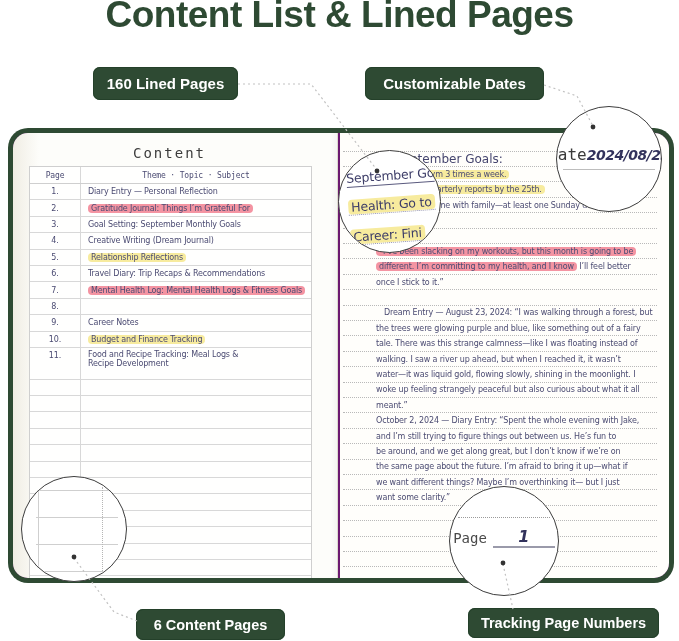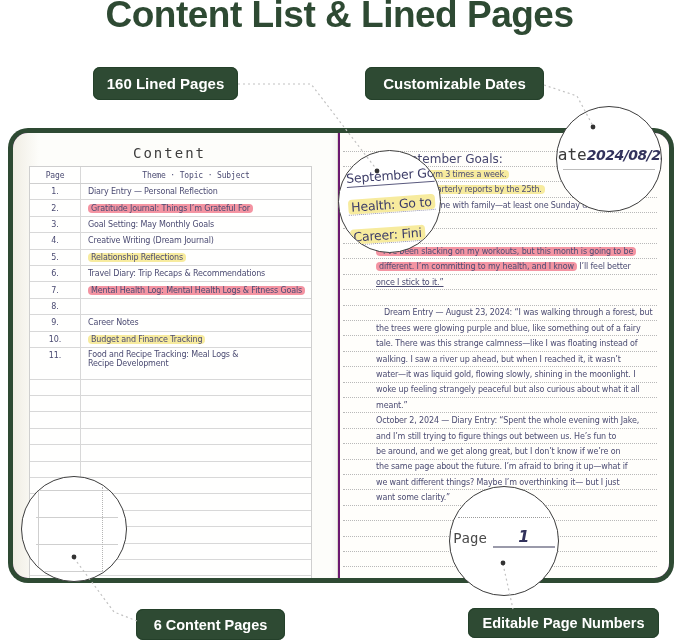--- a/index.html
+++ b/index.html
@@ -118,21 +118,21 @@
               <div class="t-row">
                 <div class="t-num">1.</div>
                 <div class="t-txt"><span class="hl-none">Diary Entry — Personal Reflection</span></div>
               </div>
               <div class="t-row">
                 <div class="t-num">2.</div>
                 <div class="t-txt"><span class="hl-pink">Gratitude Journal: Things I’m Grateful For</span></div>
               </div>
               <div class="t-row">
                 <div class="t-num">3.</div>
-                <div class="t-txt"><span class="hl-none">Goal Setting: May Monthly Goals</span></div>
+                <div class="t-txt"><span class="hl-none">Goal Setting: September Monthly Goals</span></div>
               </div>
               <div class="t-row">
                 <div class="t-num">4.</div>
                 <div class="t-txt"><span class="hl-none">Creative Writing (Dream Journal)</span></div>
               </div>
               <div class="t-row">
                 <div class="t-num">5.</div>
                 <div class="t-txt"><span class="hl-yellow">Relationship Reflections</span></div>
               </div>
               <div class="t-row">
@@ -248,21 +248,21 @@
             <div class="rule" style="top: 417.9px;"></div>
             <div class="rule" style="top: 433.3px;"></div>
           </div>
         <div id="hw-layer">
             <div class="hw hw-line heading" style="top: 19.4px; left: 55px;"><span class="hl-none">September Goals:</span></div>
             <div class="hw hw-line" style="top: 36.8px; left: 14px;"><span class="hl-yellow">Health: Go to the gym 3 times a week.</span></div>
             <div class="hw hw-line" style="top: 52.2px; left: 14px;"><span class="hl-yellow">Career: Finish the quarterly reports by the 25th.</span></div>
             <div class="hw hw-line" style="top: 67.6px; left: 14px;"><span class="hl-none">Family: Spend more time with family—at least one Sunday dinner</span></div>
             <div class="hw hw-line" style="top: 113.8px; left: 36px;"><span class="hl-pink">“I’ve been slacking on my workouts, but this month is going to be</span></div>
             <div class="hw hw-line" style="top: 129.2px; left: 36px; text-align: center;"><span class="hl-pink">different. I’m committing to my health, and I know</span><span class="hl-none"> I’ll feel better</span></div>
-            <div class="hw hw-line" style="top: 144.6px; left: 36px; text-decoration: underline;"><span class="hl-none">once I stick to it.”</span></div>
+            <div class="hw hw-line" style="top: 144.6px; left: 36px;"><span class="hl-none">once I stick to it.”</span></div>
             <div class="hw hw-line" style="top: 175.4px; left: 44px;"><span class="hl-none">Dream Entry — August 23, 2024: “I was walking through a forest, but</span></div>
             <div class="hw hw-line" style="top: 190.8px; left: 36px;"><span class="hl-none">the trees were glowing purple and blue, like something out of a fairy</span></div>
             <div class="hw hw-line" style="top: 206.2px; left: 36px;"><span class="hl-none">tale. There was this strange calmness—like I was floating instead of</span></div>
             <div class="hw hw-line" style="top: 221.6px; left: 36px;"><span class="hl-none">walking. I saw a river up ahead, but when I reached it, it wasn’t</span></div>
             <div class="hw hw-line" style="top: 237px; left: 36px;"><span class="hl-none">water—it was liquid gold, flowing slowly, shining in the moonlight. I</span></div>
             <div class="hw hw-line" style="top: 252.4px; left: 36px;"><span class="hl-none">woke up feeling strangely peaceful but also curious about what it all</span></div>
             <div class="hw hw-line" style="top: 267.8px; left: 36px;"><span class="hl-none">meant.”</span></div>
             <div class="hw hw-line" style="top: 283.2px; left: 36px;"><span class="hl-none">October 2, 2024 — Diary Entry: “Spent the whole evening with Jake,</span></div>
             <div class="hw hw-line" style="top: 298.6px; left: 36px;"><span class="hl-none">and I’m still trying to figure things out between us. He’s fun to</span></div>
             <div class="hw hw-line" style="top: 314px; left: 36px;"><span class="hl-none">be around, and we get along great, but I don’t know if we’re on</span></div>
@@ -304,21 +304,21 @@
     <div class="cc-h" style="top:40px;"></div>
     <div class="cc-h" style="top:67px;"></div>
     <div class="cc-h" style="top:94px;"></div>
     <div class="cc-v-solid"></div>
     <div class="cc-v-dot"></div>
   </div>
 
   <div class="callout co-1 z8">160 Lined Pages</div>
   <div class="callout co-2 z8">Customizable Dates</div>
   <div class="callout co-3 z8">6 Content Pages</div>
-  <div class="callout co-4 z8">Editable Page Numbers</div>
+  <div class="callout co-4 z8">Tracking Page Numbers</div>
 
   <svg class="overlay-svg">
     <polyline points="238,84 311,84 377,170" fill="none" stroke="#c2c2c2" stroke-width="1.2" stroke-dasharray="2,3"></polyline>
     <polyline points="544,85 577,96 593,126" fill="none" stroke="#c2c2c2" stroke-width="1.2" stroke-dasharray="2,3"></polyline>
     <polyline points="74,558 114,612 137,621" fill="none" stroke="#c2c2c2" stroke-width="1.2" stroke-dasharray="2,3"></polyline>
     <polyline points="503,564 513,609" fill="none" stroke="#c2c2c2" stroke-width="1.2" stroke-dasharray="2,3"></polyline>
     <circle cx="377" cy="171" r="2.4" fill="#333"></circle>
     <circle cx="593" cy="127" r="2.4" fill="#333"></circle>
     <circle cx="74" cy="557" r="2.4" fill="#333"></circle>
     <circle cx="503" cy="563" r="2.4" fill="#333"></circle>

